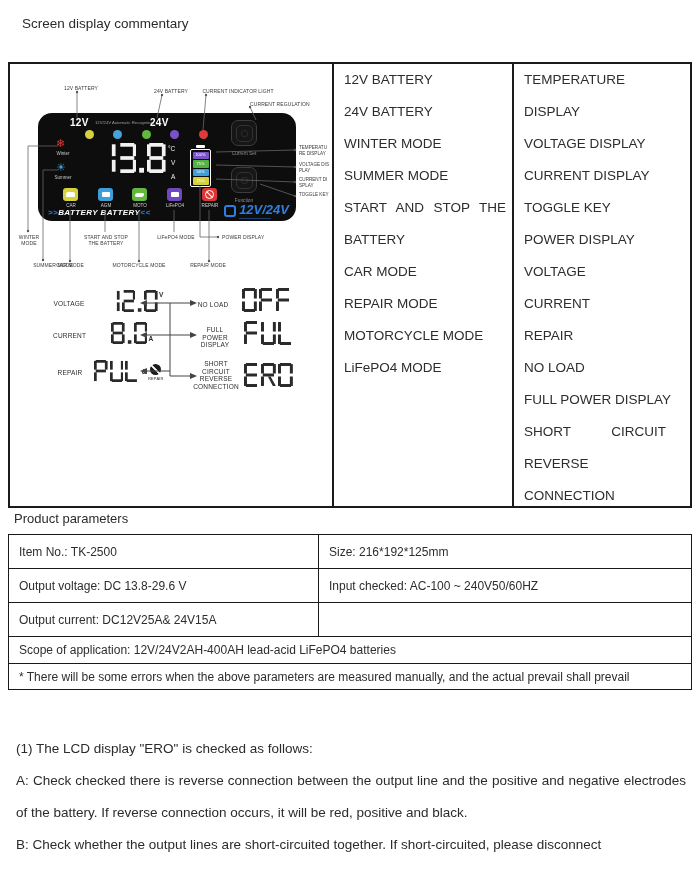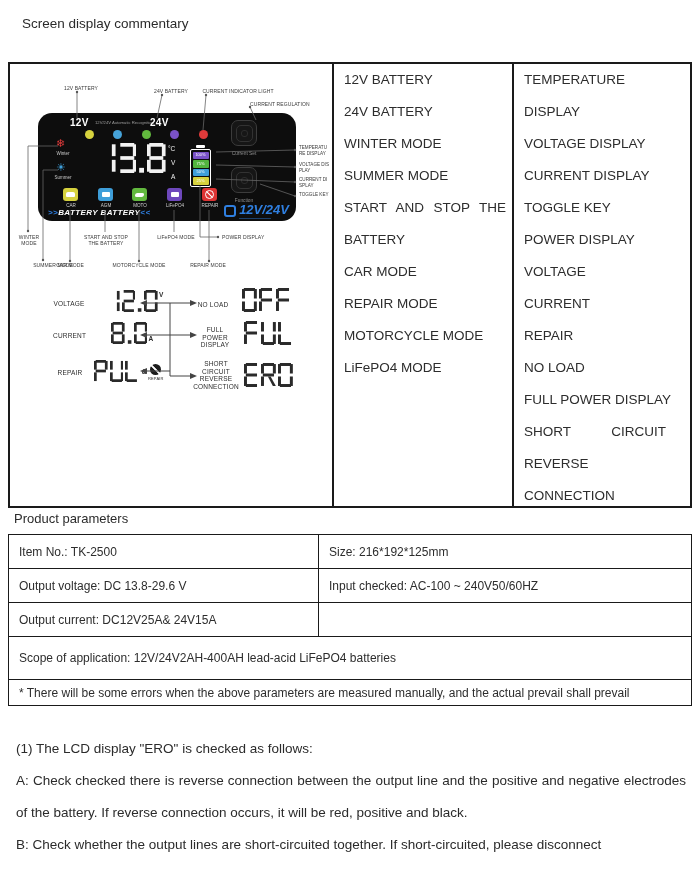--- a/index.html
+++ b/index.html
@@ -80,21 +80,21 @@
   .ban2 { width:11px; height:11px; border-radius:50%; background:#1c1c1c;
           background-image:linear-gradient(45deg, transparent 43%, #fff 46%, #fff 54%, transparent 57%); }
   .ban2cap { font-size:4px; color:#2a2a2a; letter-spacing:.2px; margin-top:.5px; }
 
   .lines { position:absolute; inset:0; pointer-events:none; }
 
   
   .params { position:absolute; left:8px; top:534px; width:684px; border-collapse:collapse; table-layout:fixed; }
   .params td { border:1.5px solid #1a1a1a; font-size:12px; color:#2d2d2d; padding:0 10px; vertical-align:middle; }
   .params tr.r1 td { height:34px; } .params tr.r2 td { height:34px; } .params tr.r3 td { height:34px; }
-  .params tr.r4 td { height:43px; } .params tr.r5 td { height:26px; }
+  .params tr.r4 td { height:27px; } .params tr.r5 td { height:26px; }
 
   
   .trouble { position:absolute; left:16px; top:733px; width:670px; font-size:13.5px;
              line-height:32px; color:#2b2b2b; }
   .trouble p { margin:0; text-align:justify; }
   .trouble p.noj { text-align:left; }
 </style>
 </head>
 <body>
 

